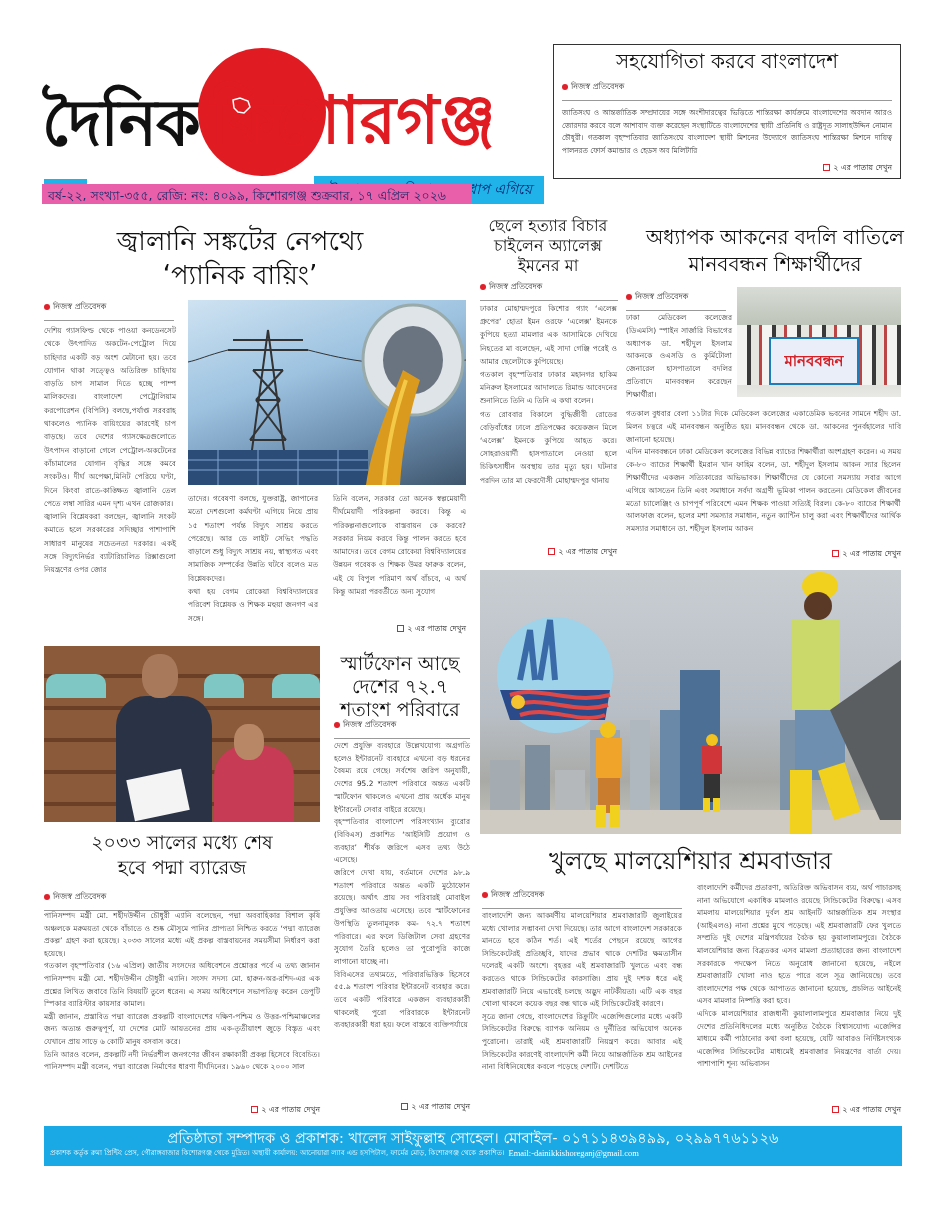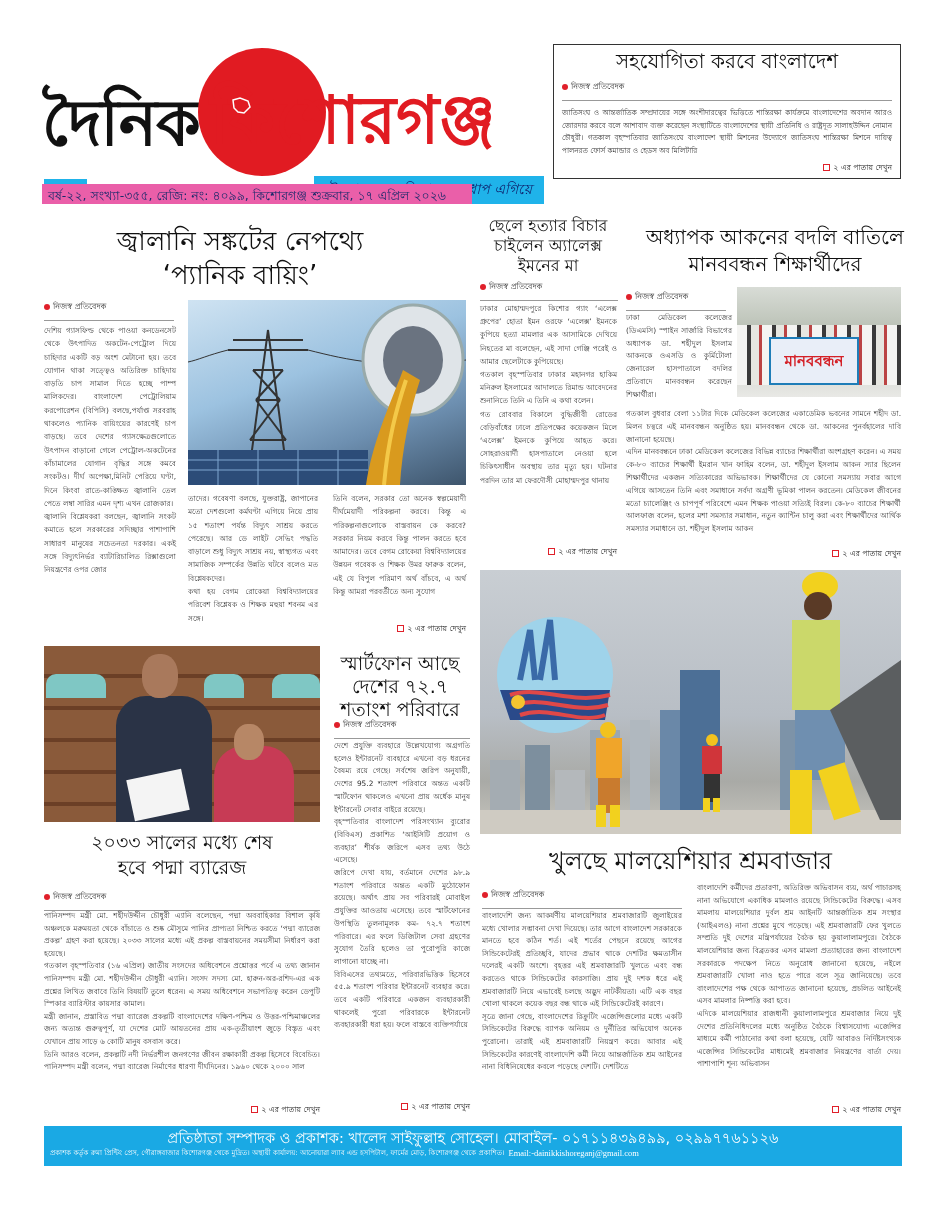--- a/index.html
+++ b/index.html
@@ -75,21 +75,21 @@
     <path d="M215 70 C200 110 185 140 178 185 L212 185 C214 150 222 110 232 80 Z" fill="#d99a1e"></path>
     <path d="M218 80 C208 110 200 140 196 185" stroke="#f4c948" stroke-width="4" fill="none"></path>
   </svg>
 </div>
 <div class="abs body-text" style="left:44px; top:324px; width:132px;">
   <p>দেশিয় গ্যাসফিল্ড থেকে পাওয়া কনডেনসেট থেকে উৎপাদিত অকটেন-পেট্রোল দিয়ে চাহিদার একটি বড় অংশ মেটানো হয়। তবে যোগান থাকা সত্ত্বেও অতিরিক্ত চাহিদায় বাড়তি চাপ সামাল দিতে হচ্ছে পাম্প মালিকদের। বাংলাদেশ পেট্রোলিয়াম করপোরেশন (বিপিসি) বলছে,পর্যাপ্ত সরবরাহ থাকলেও প্যানিক বায়িংয়ের কারণেই চাপ বাড়ছে। তবে দেশের গ্যাসক্ষেত্রগুলোতে উৎপাদন বাড়ানো গেলে পেট্রোল-অকটেনের কাঁচামালের যোগান বৃদ্ধির সঙ্গে কমবে সংকটও। দীর্ঘ অপেক্ষা,মিনিট পেরিয়ে ঘণ্টা, দিনে কিংবা রাতে-কাঙ্ক্ষিত জ্বালানি তেল পেতে লম্বা সারির এমন দৃশ্য এখন রোজকার।</p>
   <p>জ্বালানি বিশ্লেষকরা বলছেন, জ্বালানি সংকট কমাতে হলে সরকারের সদিচ্ছার পাশাপাশি সাধারণ মানুষের সচেতনতা দরকার। একই সঙ্গে বিদ্যুৎনির্ভর ব্যাটারিচালিত রিক্সাগুলো নিয়ন্ত্রণের ওপর জোর</p>
 </div>
 <div class="abs body-text" style="left:188px; top:492px; width:130px;">
   <p>তাদের। গবেষণা বলছে, যুক্তরাষ্ট্র, জাপানের মতো দেশগুলো কর্মঘণ্টা এগিয়ে নিয়ে প্রায় ১৫ শতাংশ পর্যন্ত বিদ্যুৎ সাশ্রয় করতে পেরেছে। আর ডে লাইট সেভিং পদ্ধতি বাড়ালে শুধু বিদ্যুৎ সাশ্রয় নয়, স্বাস্থ্যগত এবং সামাজিক সম্পর্কের উন্নতি ঘটবে বলেও মত বিশ্লেষকদের।</p>
-  <p>কথা হয় বেগম রোকেয়া বিশ্ববিদ্যালয়ের পরিবেশ বিশ্লেষক ও শিক্ষক মহুয়া শবনম এর সঙ্গে।</p>
+  <p>কথা হয় বেগম রোকেয়া বিশ্ববিদ্যালয়ের পরিবেশ বিশ্লেষক ও শিক্ষক মহুয়া জনগণ এর সঙ্গে।</p>
 </div>
 <div class="abs body-text" style="left:333px; top:492px; width:133px;">
   <p>তিনি বলেন, সরকার তো অনেক স্বল্পমেয়াদী দীর্ঘমেয়াদী পরিকল্পনা করবে। কিন্তু এ পরিকল্পনাগুলোকে বাস্তবায়ন কে করবে? সরকার নিয়ম করবে কিন্তু পালন করতে হবে আমাদের। তবে বেগম রোকেয়া বিশ্ববিদ্যালয়ের উন্নয়ন গবেষক ও শিক্ষক উমর ফারুক বলেন, এই যে বিপুল পরিমাণ অর্থ বাঁচবে, এ অর্থ কিন্তু আমরা পরবর্তীতে অন্য সুযোগ</p>
 </div>
 <div class="abs cont" style="left:360px; top:622px; width:106px;">
     <span class="sq"></span>
     <span>২ এর পাতায় দেখুন</span>
   </div>
 
 <div class="abs headline" style="left:478px; top:216px; width:140px; font-size:16px; line-height:20px;">

